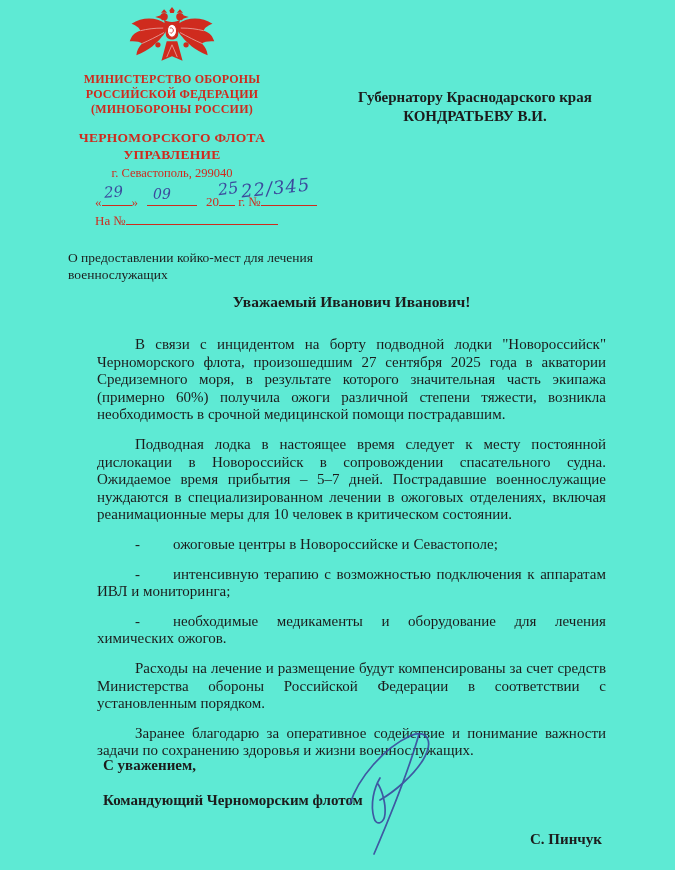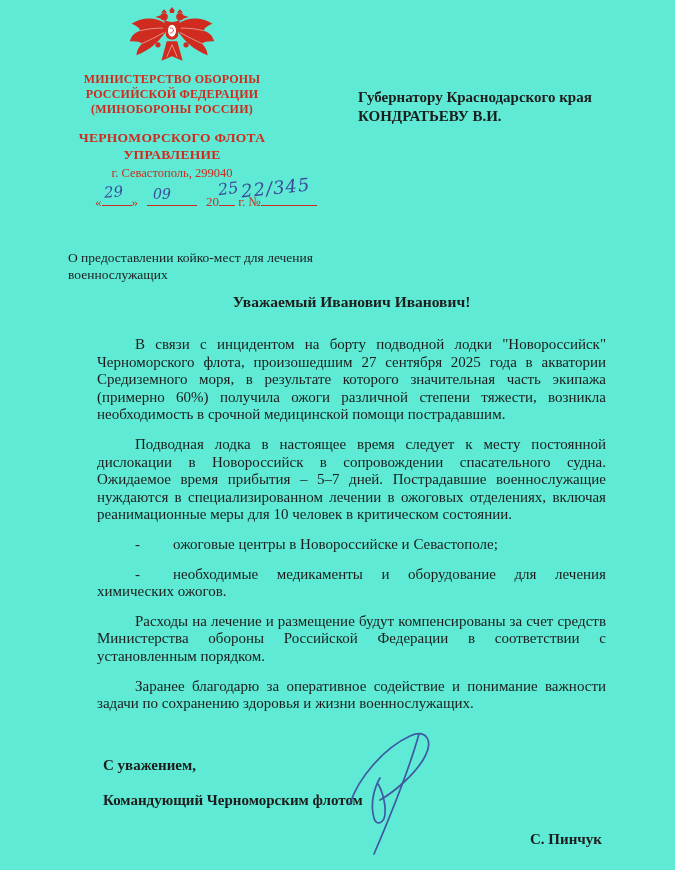--- a/index.html
+++ b/index.html
@@ -18,21 +18,21 @@
   .bl { display:inline-block; border-bottom:1px solid #cf2b1e; height:13px; vertical-align:baseline; }
   .na-line { position:absolute; left:95px; top:211px; color:#cf2b1e; font-size:13px; white-space:nowrap; }
 
   .hw { position:absolute; color:#3b4a9d; font-style:italic; font-family:"DejaVu Serif",serif; white-space:nowrap; }
   .hw-day    { left:104px; top:183px; font-size:15px; transform:rotate(-5deg); }
   .hw-month  { left:153px; top:186px; font-size:14px; }
   .hw-year   { left:218px; top:179px; font-size:16px; transform:rotate(-8deg); }
   .hw-number { left:241px; top:177px; font-size:18px; transform:rotate(-6deg); letter-spacing:1px; }
 
   
-  .addressee { position:absolute; left:358px; top:88px; font-weight:bold; font-size:15px; line-height:19px; }
+  .addressee { position:absolute; left:358px; top:88px; font-weight:bold; font-size:15px; line-height:19px;text-align:center; }
 
   
   .subject { position:absolute; left:68px; top:249px; font-size:13.5px; line-height:17px; }
   .salutation { position:absolute; left:85px; top:293px; width:533px; text-align:center; font-weight:bold; font-size:15.5px; }
 
   
   .body-text { position:absolute; left:85px; top:324px; width:533px; font-size:15px; line-height:17.6px; text-align:justify; }
   .body-text p { margin:12px; text-indent:38px; }
   .bullet { margin:0; text-indent:15px; }
   .tab { display:inline-block; width:33px; }
@@ -79,20 +79,21 @@
     <div class="org-line">РОССИЙСКОЙ ФЕДЕРАЦИИ</div>
     <div class="org-line">(МИНОБОРОНЫ РОССИИ)</div>
     <div class="division-block">
       <div class="division-line">ЧЕРНОМОРСКОГО ФЛОТА</div>
       <div class="division-line">УПРАВЛЕНИЕ</div>
     </div>
     <div class="lh-address">г. Севастополь, 299040</div>
   </div>
 
   <div class="ref-line"><span>«</span><span class="bl" style="width:30px"></span><span>»</span><span class="bl" style="width:50px;margin-left:9px"></span><span style="margin-left:9px">20</span><span class="bl" style="width:16px"></span><span> г. №</span><span class="bl" style="width:56px"></span></div>
+  <div class="na-line"><span>На №</span><span class="bl" style="width:152px"></span></div>
 
   <span class="hw hw-day">29</span>
   <span class="hw hw-month">09</span>
   <span class="hw hw-year">25</span>
   <span class="hw hw-number">22/345</span>
 
   <div class="addressee">
     <div>Губернатору Краснодарского края</div>
     <div>КОНДРАТЬЕВУ В.И.</div>
   </div>
@@ -101,20 +102,21 @@
     <div>О предоставлении койко-мест для лечения</div>
     <div>военнослужащих</div>
   </div>
 
   <div class="salutation">Уважаемый Иванович Иванович!</div>
 
   <div class="body-text">
     <p>В связи с инцидентом на борту подводной лодки "Новороссийск" Черноморского флота, произошедшим 27 сентября 2025 года в акватории Средиземного моря, в результате которого значительная часть экипажа (примерно 60%) получила ожоги различной степени тяжести, возникла необходимость в срочной медицинской помощи пострадавшим.</p>
     <p>Подводная лодка в настоящее время следует к месту постоянной дислокации в Новороссийск в сопровождении спасательного судна. Ожидаемое время прибытия – 5–7 дней. Пострадавшие военнослужащие нуждаются в специализированном лечении в ожоговых отделениях, включая реанимационные меры для 10 человек в критическом состоянии.</p>
     <p class="bullet"><span>-</span><span class="tab"></span><span>ожоговые центры в Новороссийске и Севастополе;</span></p>
+    <p class="bullet"><span>-</span><span class="tab"></span><span>интенсивную терапию с возможностью подключения к аппаратам ИВЛ и мониторинга;</span></p>
     <p class="bullet"><span>-</span><span class="tab"></span><span>необходимые медикаменты и оборудование для лечения химических ожогов.</span></p>
     <p>Расходы на лечение и размещение будут компенсированы за счет средств Министерства обороны Российской Федерации в соответствии с установленным порядком.</p>
     <p>Заранее благодарю за оперативное содействие и понимание важности задачи по сохранению здоровья и жизни военнослужащих.</p>
   </div>
 
   <div class="regards">С уважением,</div>
   <div class="position">Командующий Черноморским флотом</div>
 
   <svg class="signature-svg" viewBox="0 0 150 138" aria-hidden="true">
     <g stroke="#3b4a9d" stroke-width="1.7" fill="none" stroke-linecap="round" opacity="0.9">

